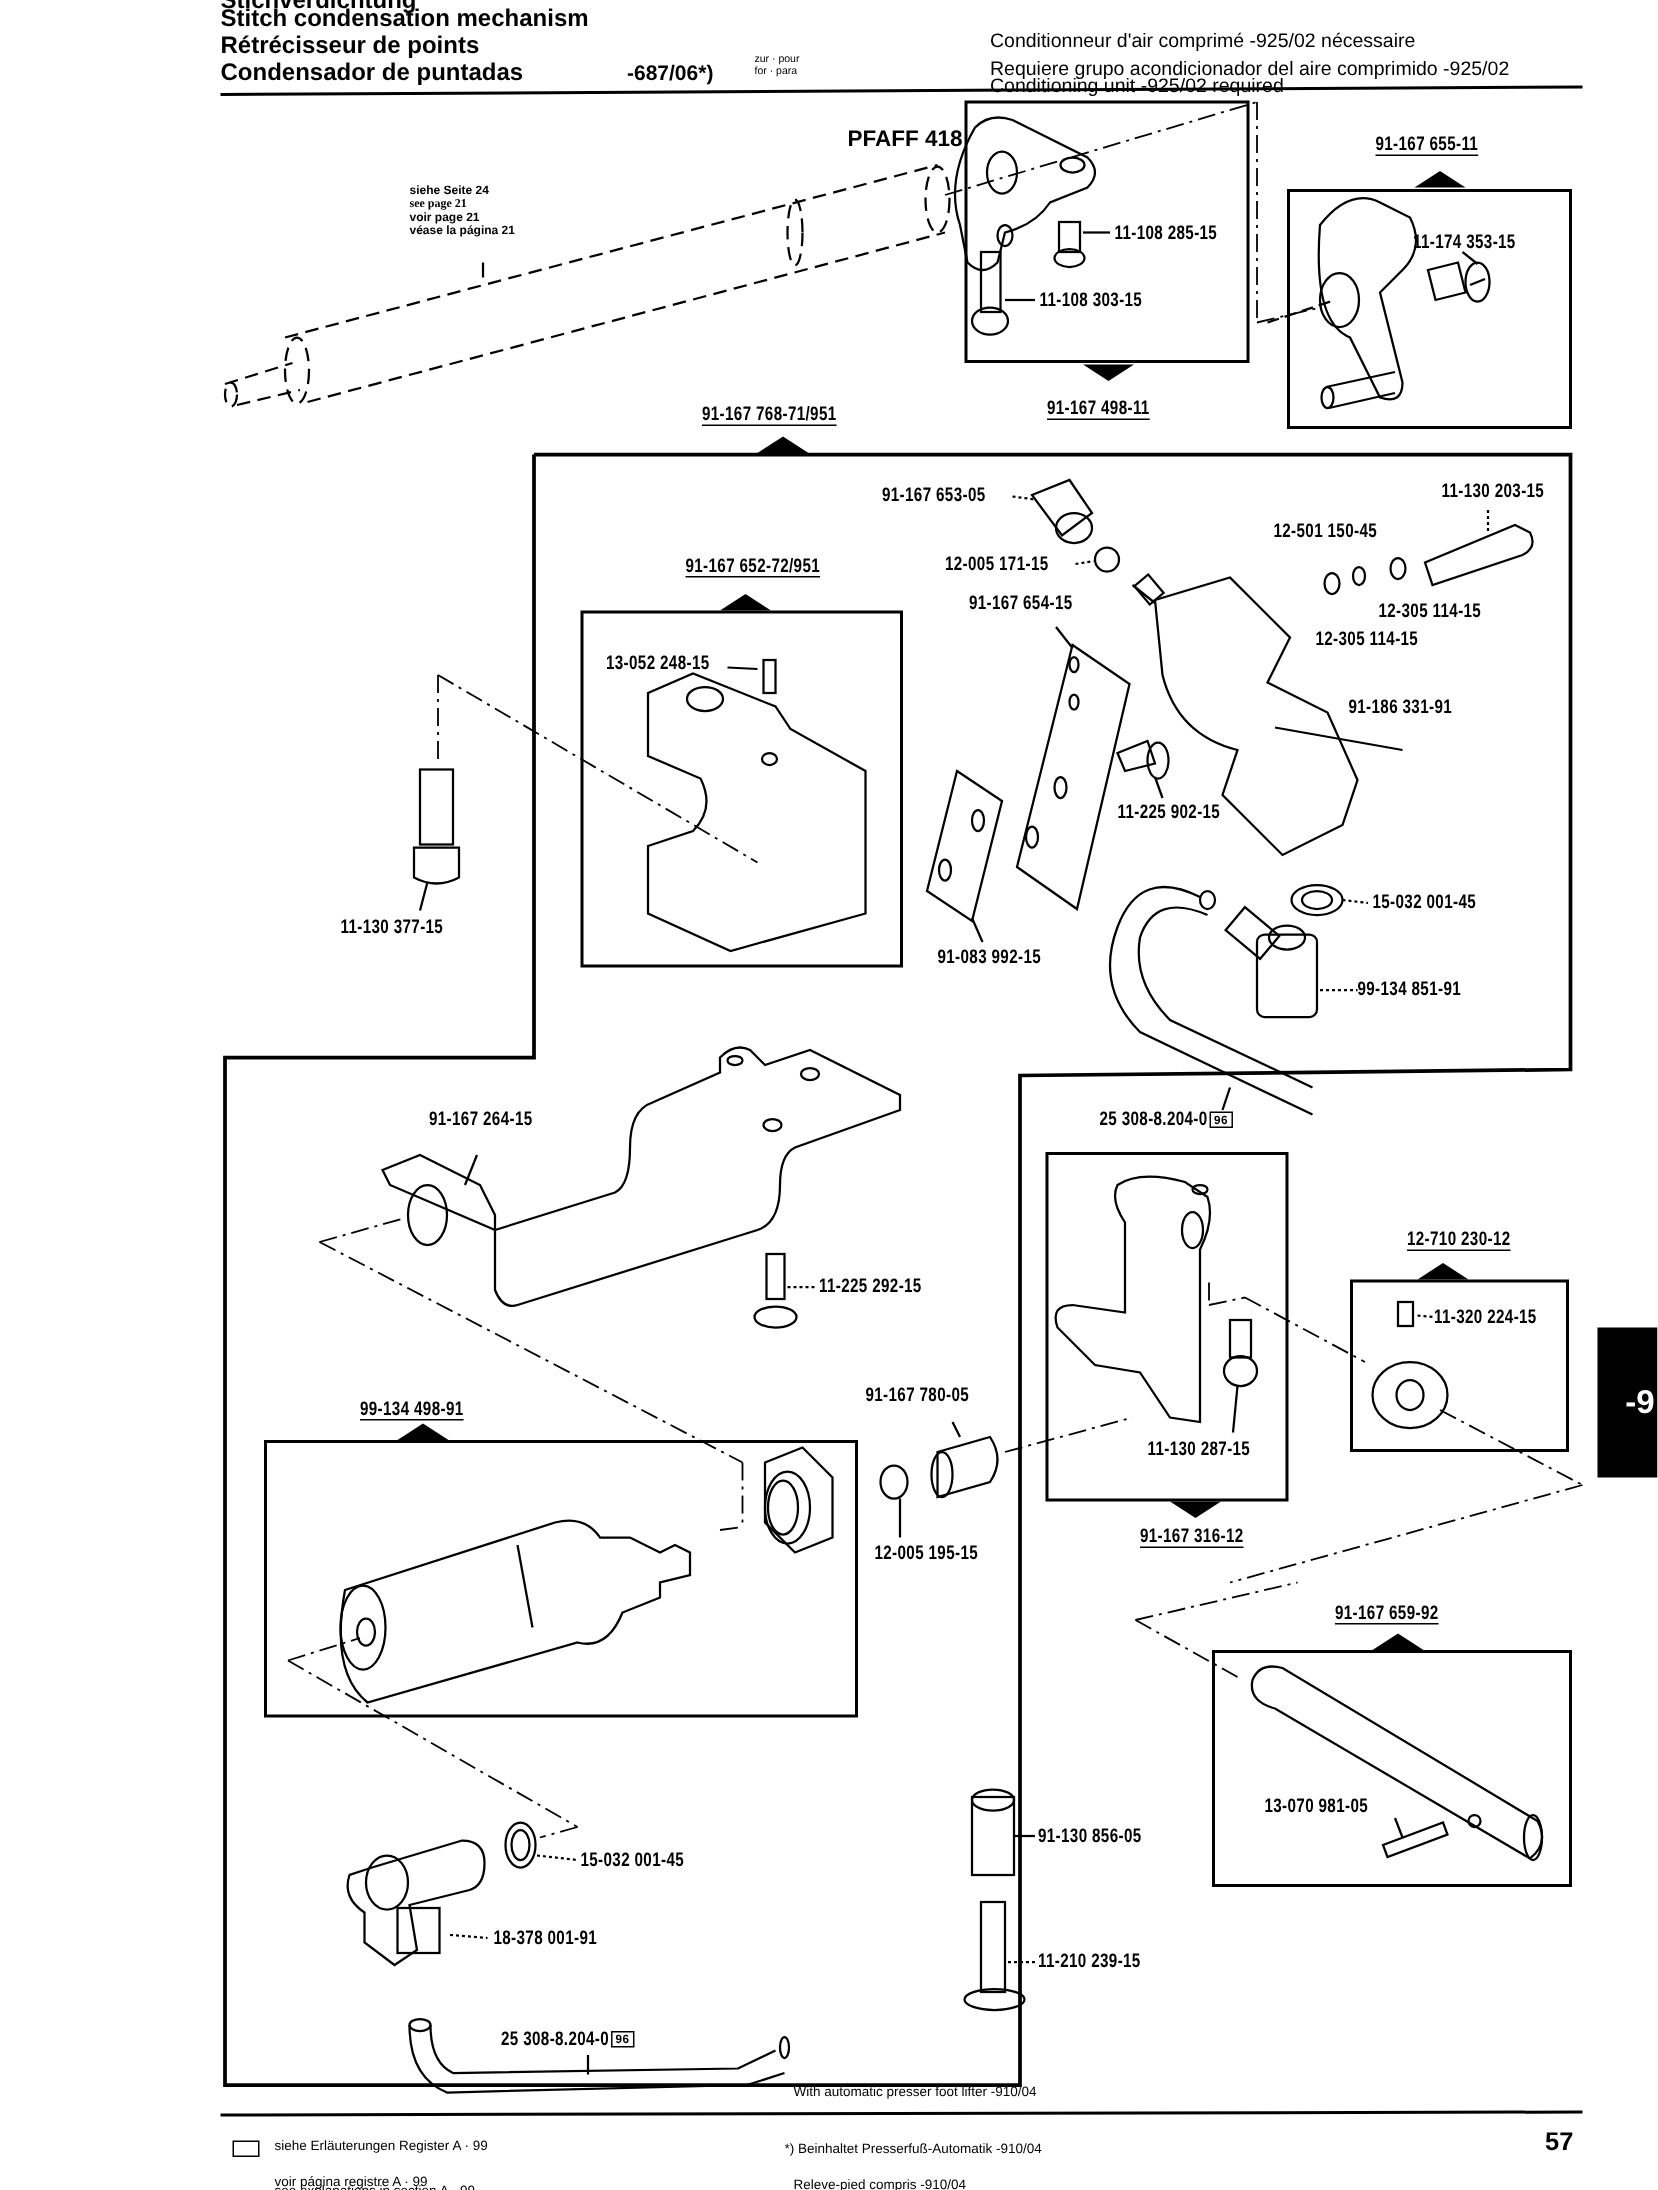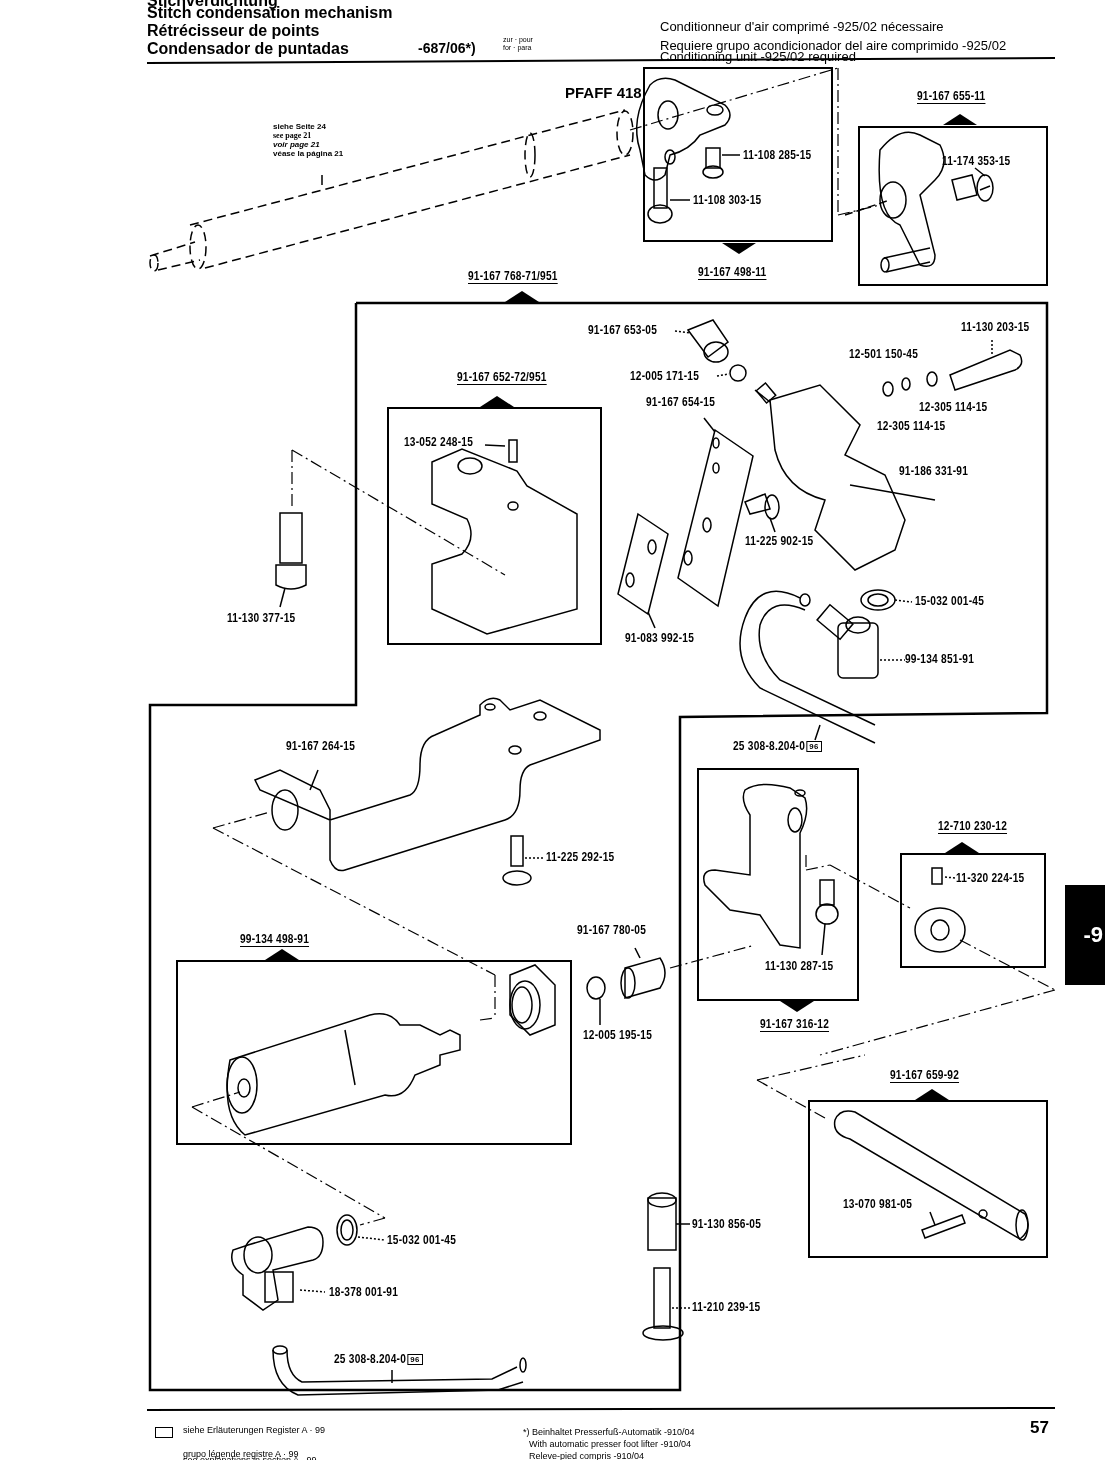--- a/index.html
+++ b/index.html
@@ -302,21 +302,21 @@
 <div class="tri-down" style="left:722px;top:243px;"></div>
 <div class="tri-up" style="left:505px;top:291px;"></div>
 <div class="tri-up" style="left:480px;top:396px;"></div>
 <div class="tri-up" style="left:265px;top:949px;"></div>
 <div class="tri-down" style="left:780px;top:1001px;"></div>
 <div class="tri-up" style="left:945px;top:842px;"></div>
 <div class="tri-up" style="left:915px;top:1089px;"></div>
 
 <div class="ref" style="left:273px;top:122px;">siehe Seite 24</div>
 <div class="ref" style="left:273px;top:131px;font-family:Liberation Serif, serif;">see page 21</div>
-<div class="ref" style="left:273px;top:140px;font-style:italic;">voir page 21</div>
+<div class="ref" style="left:273px;top:140px;">voir page 21</div>
 <div class="ref" style="left:273px;top:149px;">véase la página 21</div>
 
 <div class="pn u" style="left:468px;top:268px;">91-167 768-71/951</div>
 <div class="pn u" style="left:698px;top:264px;">91-167 498-11</div>
 <div class="pn u" style="left:917px;top:88px;">91-167 655-11</div>
 <div class="pn u" style="left:457px;top:369px;">91-167 652-72/951</div>
 <div class="pn u" style="left:240px;top:931px;">99-134 498-91</div>
 <div class="pn u" style="left:760px;top:1016px;">91-167 316-12</div>
 <div class="pn u" style="left:938px;top:818px;">12-710 230-12</div>
 <div class="pn u" style="left:890px;top:1067px;">91-167 659-92</div>
@@ -350,17 +350,17 @@
 <div class="pn" style="left:329px;top:1284px;">18-378 001-91</div>
 <div class="pn" style="left:692px;top:1216px;">91-130 856-05</div>
 <div class="pn" style="left:692px;top:1299px;">11-210 239-15</div>
 <div class="pn" style="left:334px;top:1351px;"><span>25 308-8.204-0</span><span class="badge">96</span></div>
 
 <div class="sidetab">-9</div>
 
 <div style="position:absolute;left:155px;top:1427px;width:16px;height:9px;border:1.5px solid #000;"></div>
 <div class="foot" style="left:183px;top:1425px;"><span>siehe Erläuterungen Register</span> <span>A · 99</span></div>
 <div class="foot" style="left:183px;top:1455px;"><span>see explanations in section</span> <span>A · 99</span></div>
-<div class="foot" style="left:183px;top:1449px;"><span>grupo légende registre</span> <span>A · 99</span></div>
+<div class="foot" style="left:183px;top:1449px;"><span>voir página registre</span> <span>A · 99</span></div>
 <div class="foot" style="left:523px;top:1427px;">*) Beinhaltet Presserfuß-Automatik -910/04</div>
-<div class="foot" style="left:529px;top:1439px;">With automatic presser foot lifter -910/04</div>
+<div class="foot" style="left:529px;top:1389px;">With automatic presser foot lifter -910/04</div>
 <div class="foot" style="left:529px;top:1451px;">Releve-pied compris -910/04</div>
 <div style="position:absolute;left:1030px;top:1418px;font-size:17px;font-weight:bold;">57</div>
 
 </body></html>

